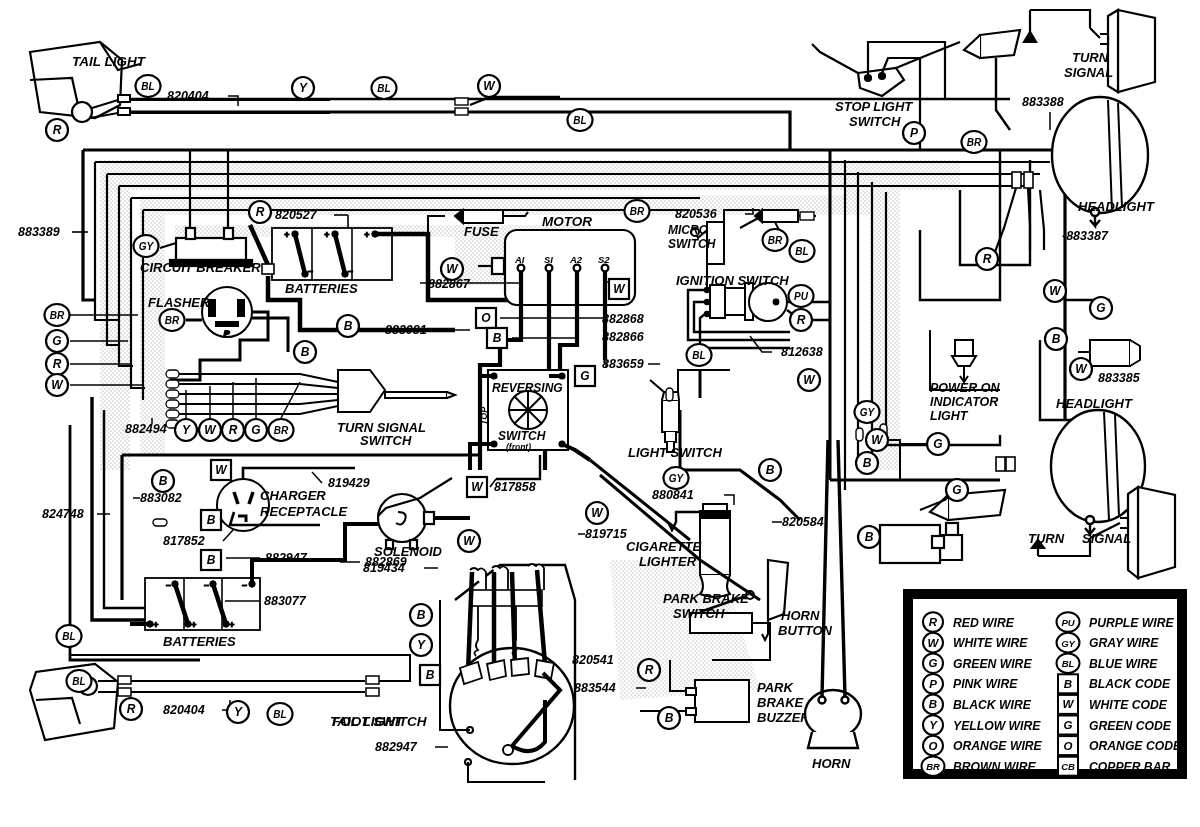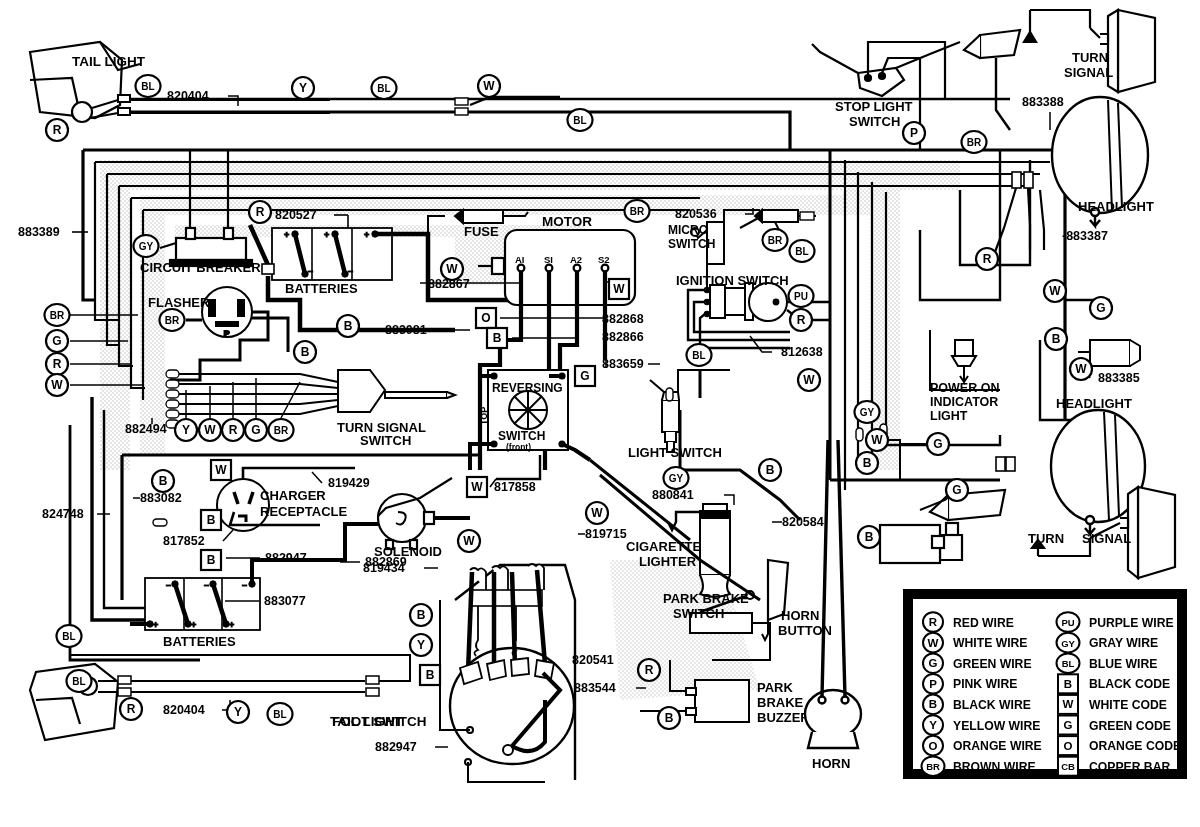--- a/index.html
+++ b/index.html
@@ -1,18 +1,18 @@
 <!DOCTYPE html>
 <html><head>
 <meta charset="utf-8">
 <title>Wiring Diagram</title>
 <style>
   html,body{margin:0;padding:0;background:#ffffff;}
   body{font-family:"Liberation Sans",sans-serif;}
-  #root{position:relative;width:1200px;height:827px;background:#bef264;overflow:hidden;}
+  #root{position:relative;width:1200px;height:827px;background:#bef264;overflow:hidden;font-style:italic;}
   svg#diagram{position:absolute;left:0;top:0;width:1200px;height:827px;}
   .lbl{font-family:"Liberation Sans",sans-serif;font-weight:bold;fill:#000;}
   text{ -webkit-font-smoothing:antialiased; }
 </style>
 </head>
 <body>
 
 <div id="root">
 <svg id="diagram" viewBox="0 0 1200 827" xmlns="http://www.w3.org/2000/svg">
   <defs>

